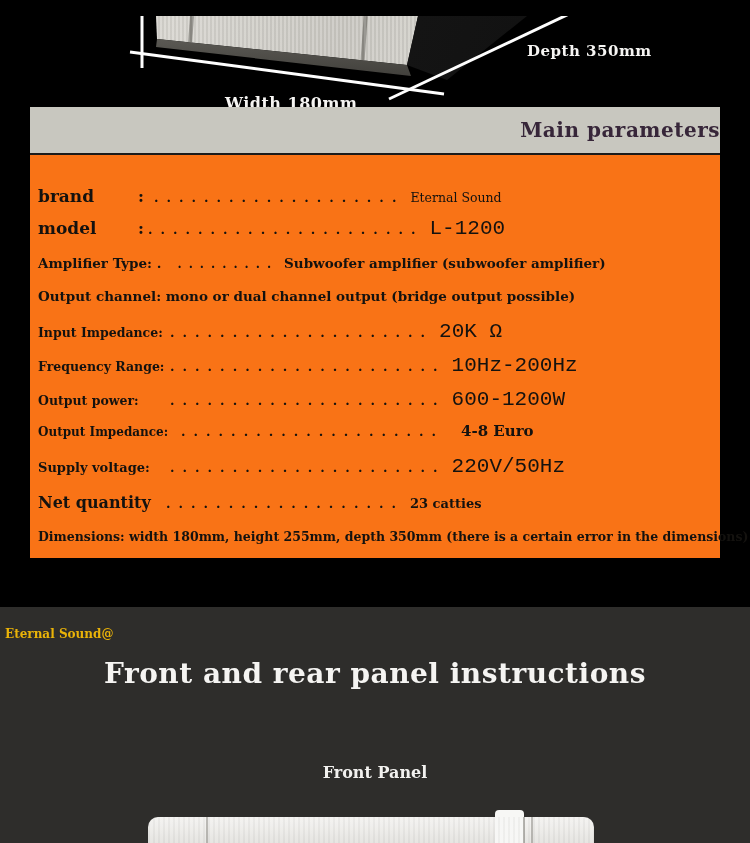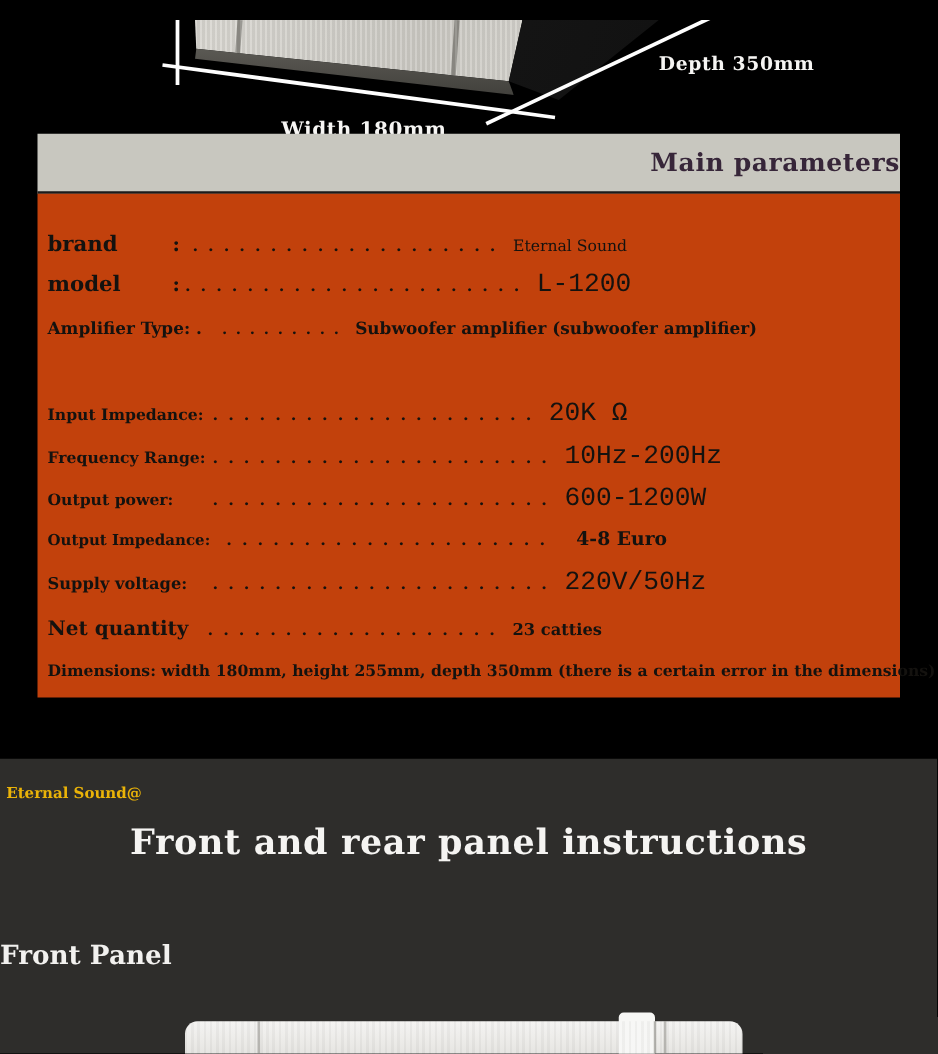--- a/index.html
+++ b/index.html
@@ -26,21 +26,21 @@
   .dim-lines line{stroke:#fefefe;stroke-width:3;}
   .dim-label{position:absolute;color:#f6f5f3;font-weight:700;white-space:nowrap;}
   .dim-label.depth{left:527px;top:26px;font-size:15px;letter-spacing:.5px;}
   .dim-label.width{left:225px;top:78px;font-size:16px;letter-spacing:.5px;}
 
   
   .spec-table{position:absolute;left:30px;top:107px;width:690px;height:451px;}
   .spec-header{height:46px;background:#c8c7bf;border-bottom:2px solid #1b1b1b;}
   .spec-header h2{margin:0;text-align:right;line-height:46px;font-size:20px;
     font-weight:700;color:#372639;letter-spacing:.5px;}
-  .spec-body{position:relative;height:403px;background:#c2410c;}
+  .spec-body{position:relative;height:403px;background:#f97316;}
   .spec-row{position:absolute;left:8px;display:flex;align-items:baseline;
     white-space:nowrap;color:#14120f;}
   .lab,.sep{font-weight:700;}
   .dots{font-weight:700;font-size:13px;letter-spacing:8px;margin-left:10px;}
   .val{margin-left:6px;}
   .val-mono .val{font-family:"Liberation Mono",monospace;font-weight:400;font-size:21px;}
   .r0{top:31px;}  .r0 .lab{font-size:17px;width:100px;} .r0 .sep{font-size:16px;} .r0 .val{font-size:12.5px;font-weight:400;}
   .r1{top:62px;}  .r1 .lab{font-size:17px;width:100px;} .r1 .sep{font-size:16px;} .r1 .dots{margin-left:4px;}
   .r2{top:100px;} .r2 .lab{font-size:13.5px;} .r2 .dots{font-size:12px;letter-spacing:7px;margin-left:16px;} .r2 .val{font-size:13.5px;font-weight:700;}
   .r3{top:133px;} .r3 .lab{font-size:13.5px;}
@@ -50,22 +50,22 @@
   .r7{top:267px;gap:11px;} .r7 .lab{font-size:12px;width:122px;} .r7 .val{font-size:15px;font-weight:700;}
   .r8{top:300px;} .r8 .lab{font-size:13px;width:122px;}
   .r9{top:338px;} .r9 .lab{font-size:16px;width:118px;} .r9 .val{font-size:13px;font-weight:700;}
   .r10{top:374px;} .r10 .lab{font-size:12.5px;}
 
   
   .panel-section{position:absolute;left:0;top:607px;width:750px;height:236px;background:#2e2d2b;}
   .watermark{position:absolute;left:5px;top:20px;font-size:12px;font-weight:700;color:#eab308;text-align:right;}
   .panel-title{position:absolute;left:0;top:50px;width:100%;margin:0;text-align:center;
     font-size:28px;font-weight:700;color:#f5f4f2;letter-spacing:.5px;}
-  .panel-subtitle{position:absolute;left:0;top:144px;width:100%;text-align:left;
-    font-size:21px;font-weight:700;color:#f2f1ef;}
+  .panel-subtitle{position:absolute;left:0;top:156px;width:100%;text-align:center;
+    font-size:16px;font-weight:700;color:#f2f1ef;}
   .front-panel-img{position:absolute;left:148px;top:210px;width:446px;height:40px;
     border-radius:10px 10px 0 0;
     background:linear-gradient(180deg,#f4f3f1,#dddcd8);}
   .front-panel-img::after{content:"";position:absolute;inset:0;border-radius:10px 10px 0 0;
     background:repeating-linear-gradient(90deg,rgba(0,0,0,.035) 0 2px,rgba(255,255,255,.05) 2px 5px);}
   .pgroove{position:absolute;top:0;width:2px;height:100%;background:rgba(110,108,102,.45);}
   .pg1{left:58px;} .pg2{left:375px;} .pg3{left:383px;}
   .phighlight{position:absolute;left:347px;top:-7px;width:29px;height:47px;
     background:#f7f7f5;border-radius:4px 4px 0 0;}
 </style>
@@ -109,20 +109,23 @@
         <span class="dots">......................</span>
         <span class="val">L-1200</span>
       </div>
 
       <div class="spec-row r2">
         <span class="lab">Amplifier Type: .</span>
         <span class="dots">.........</span>
         <span class="val">Subwoofer amplifier (subwoofer amplifier)</span>
       </div>
 
+      <div class="spec-row r3">
+        <span class="lab">Output channel: mono or dual channel output (bridge output possible)</span>
+      </div>
 
       <div class="spec-row r4 val-mono">
         <span class="lab">Input Impedance:</span>
         <span class="dots">.....................</span>
         <span class="val">20K Ω</span>
       </div>
 
       <div class="spec-row r5 val-mono">
         <span class="lab">Frequency Range:</span>
         <span class="dots">......................</span>

